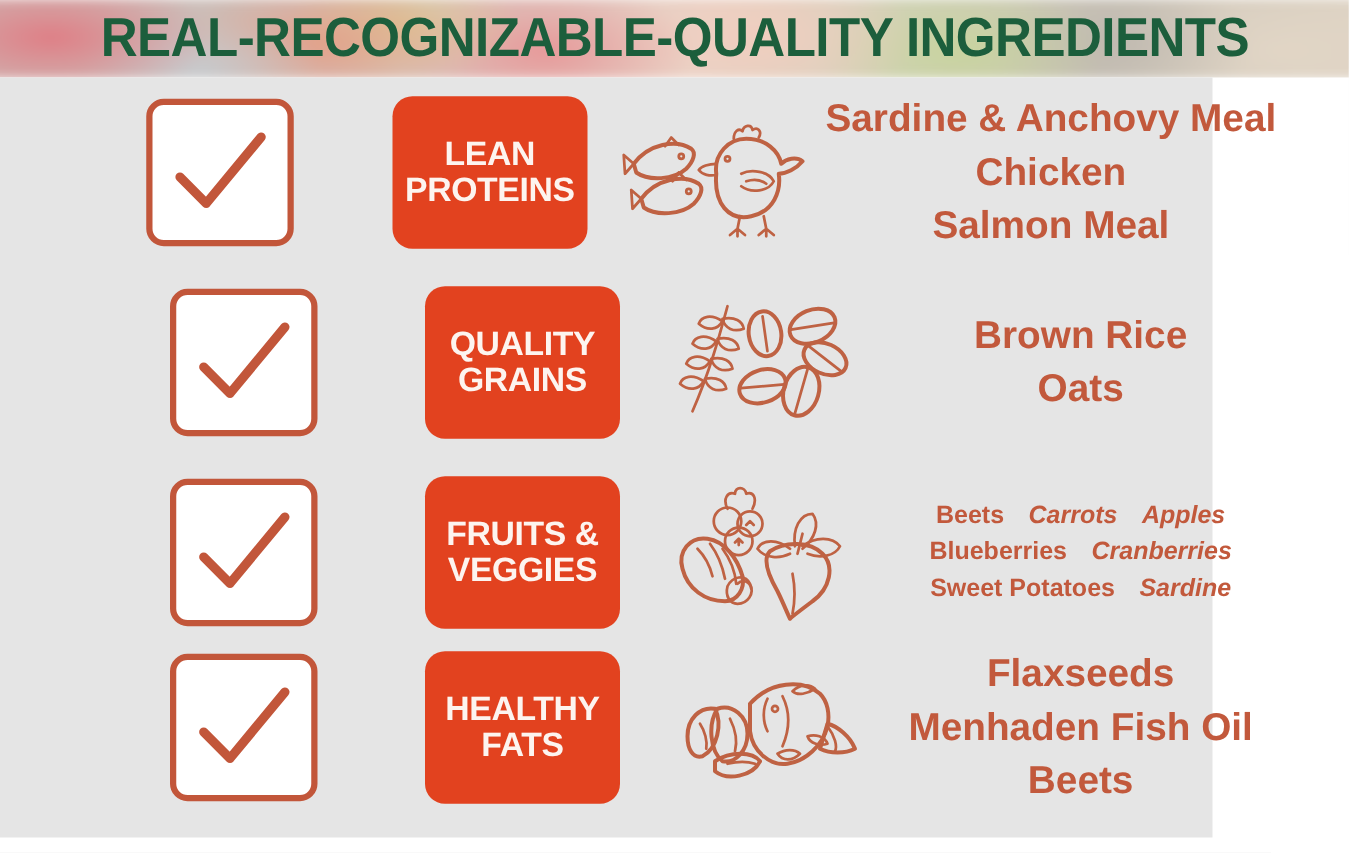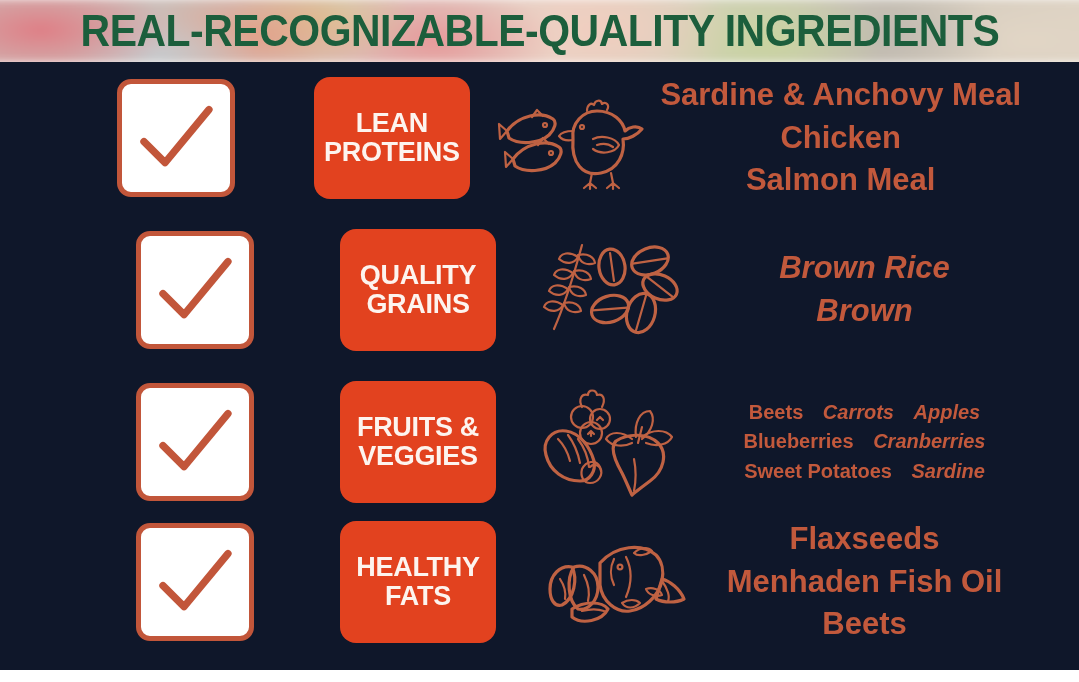--- a/index.html
+++ b/index.html
@@ -55,23 +55,23 @@
     transform-origin: center;
   }
   .header-title span {
     display: inline-block;
     transform: scaleX(0.93);
   }
 
   
   .rows {
     position: relative;
-    width: 1079px;
+    width: 970px;
     height: 608px;
-    background: #0f172a;
+    background: #e5e5e5;
   }
   .row {
     position: absolute;
     left: 0;
     width: 1079px;
     height: 152px;
     display: flex;
     align-items: center;
   }
   .row-0 { top: 0; }
@@ -284,23 +284,23 @@
         <ellipse cx="122" cy="52" rx="18" ry="12" transform="rotate(24 122 52)" style="stroke: rgb(191, 98, 67);"></ellipse>
         <path d="M106 48 L138 56" class="thin" transform="rotate(24 122 52)" style="stroke: rgb(191, 98, 67);"></path>
         <ellipse cx="72" cy="74" rx="19" ry="13" transform="rotate(-18 72 74)" style="stroke: rgb(191, 98, 67);"></ellipse>
         <path d="M55 70 L89 78" class="thin" transform="rotate(-18 72 74)" style="stroke: rgb(191, 98, 67);"></path>
         <ellipse cx="103" cy="78" rx="14" ry="20" transform="rotate(16 103 78)" style="stroke: rgb(191, 98, 67);"></ellipse>
         <path d="M103 60 L103 96" class="thin" transform="rotate(16 103 78)" style="stroke: rgb(191, 98, 67);"></path>
       </svg>
     </div>
 
     <div class="ing-cell">
-      <div class="ing-list" style="color: rgb(194, 89, 60); font-style: italic;">
+      <div class="ing-list" style="color: rgb(194, 89, 60);">
         <div class="ing-line"><span>Brown Rice</span></div>
-        <div class="ing-line"><span>Brown</span></div>
+        <div class="ing-line"><span>Oats</span></div>
       </div>
     </div>
   </div>
 
   <div class="row row-2">
     <div class="check-cell">
       <div class="checkbox" style="border-color: rgb(194, 86, 58);">
         <svg viewBox="0 0 118 118">
           <path d="M24 63 L47 86 L95 28" fill="none" stroke="#c2563a" stroke-width="8" stroke-linecap="round" stroke-linejoin="round"></path>
         </svg>

